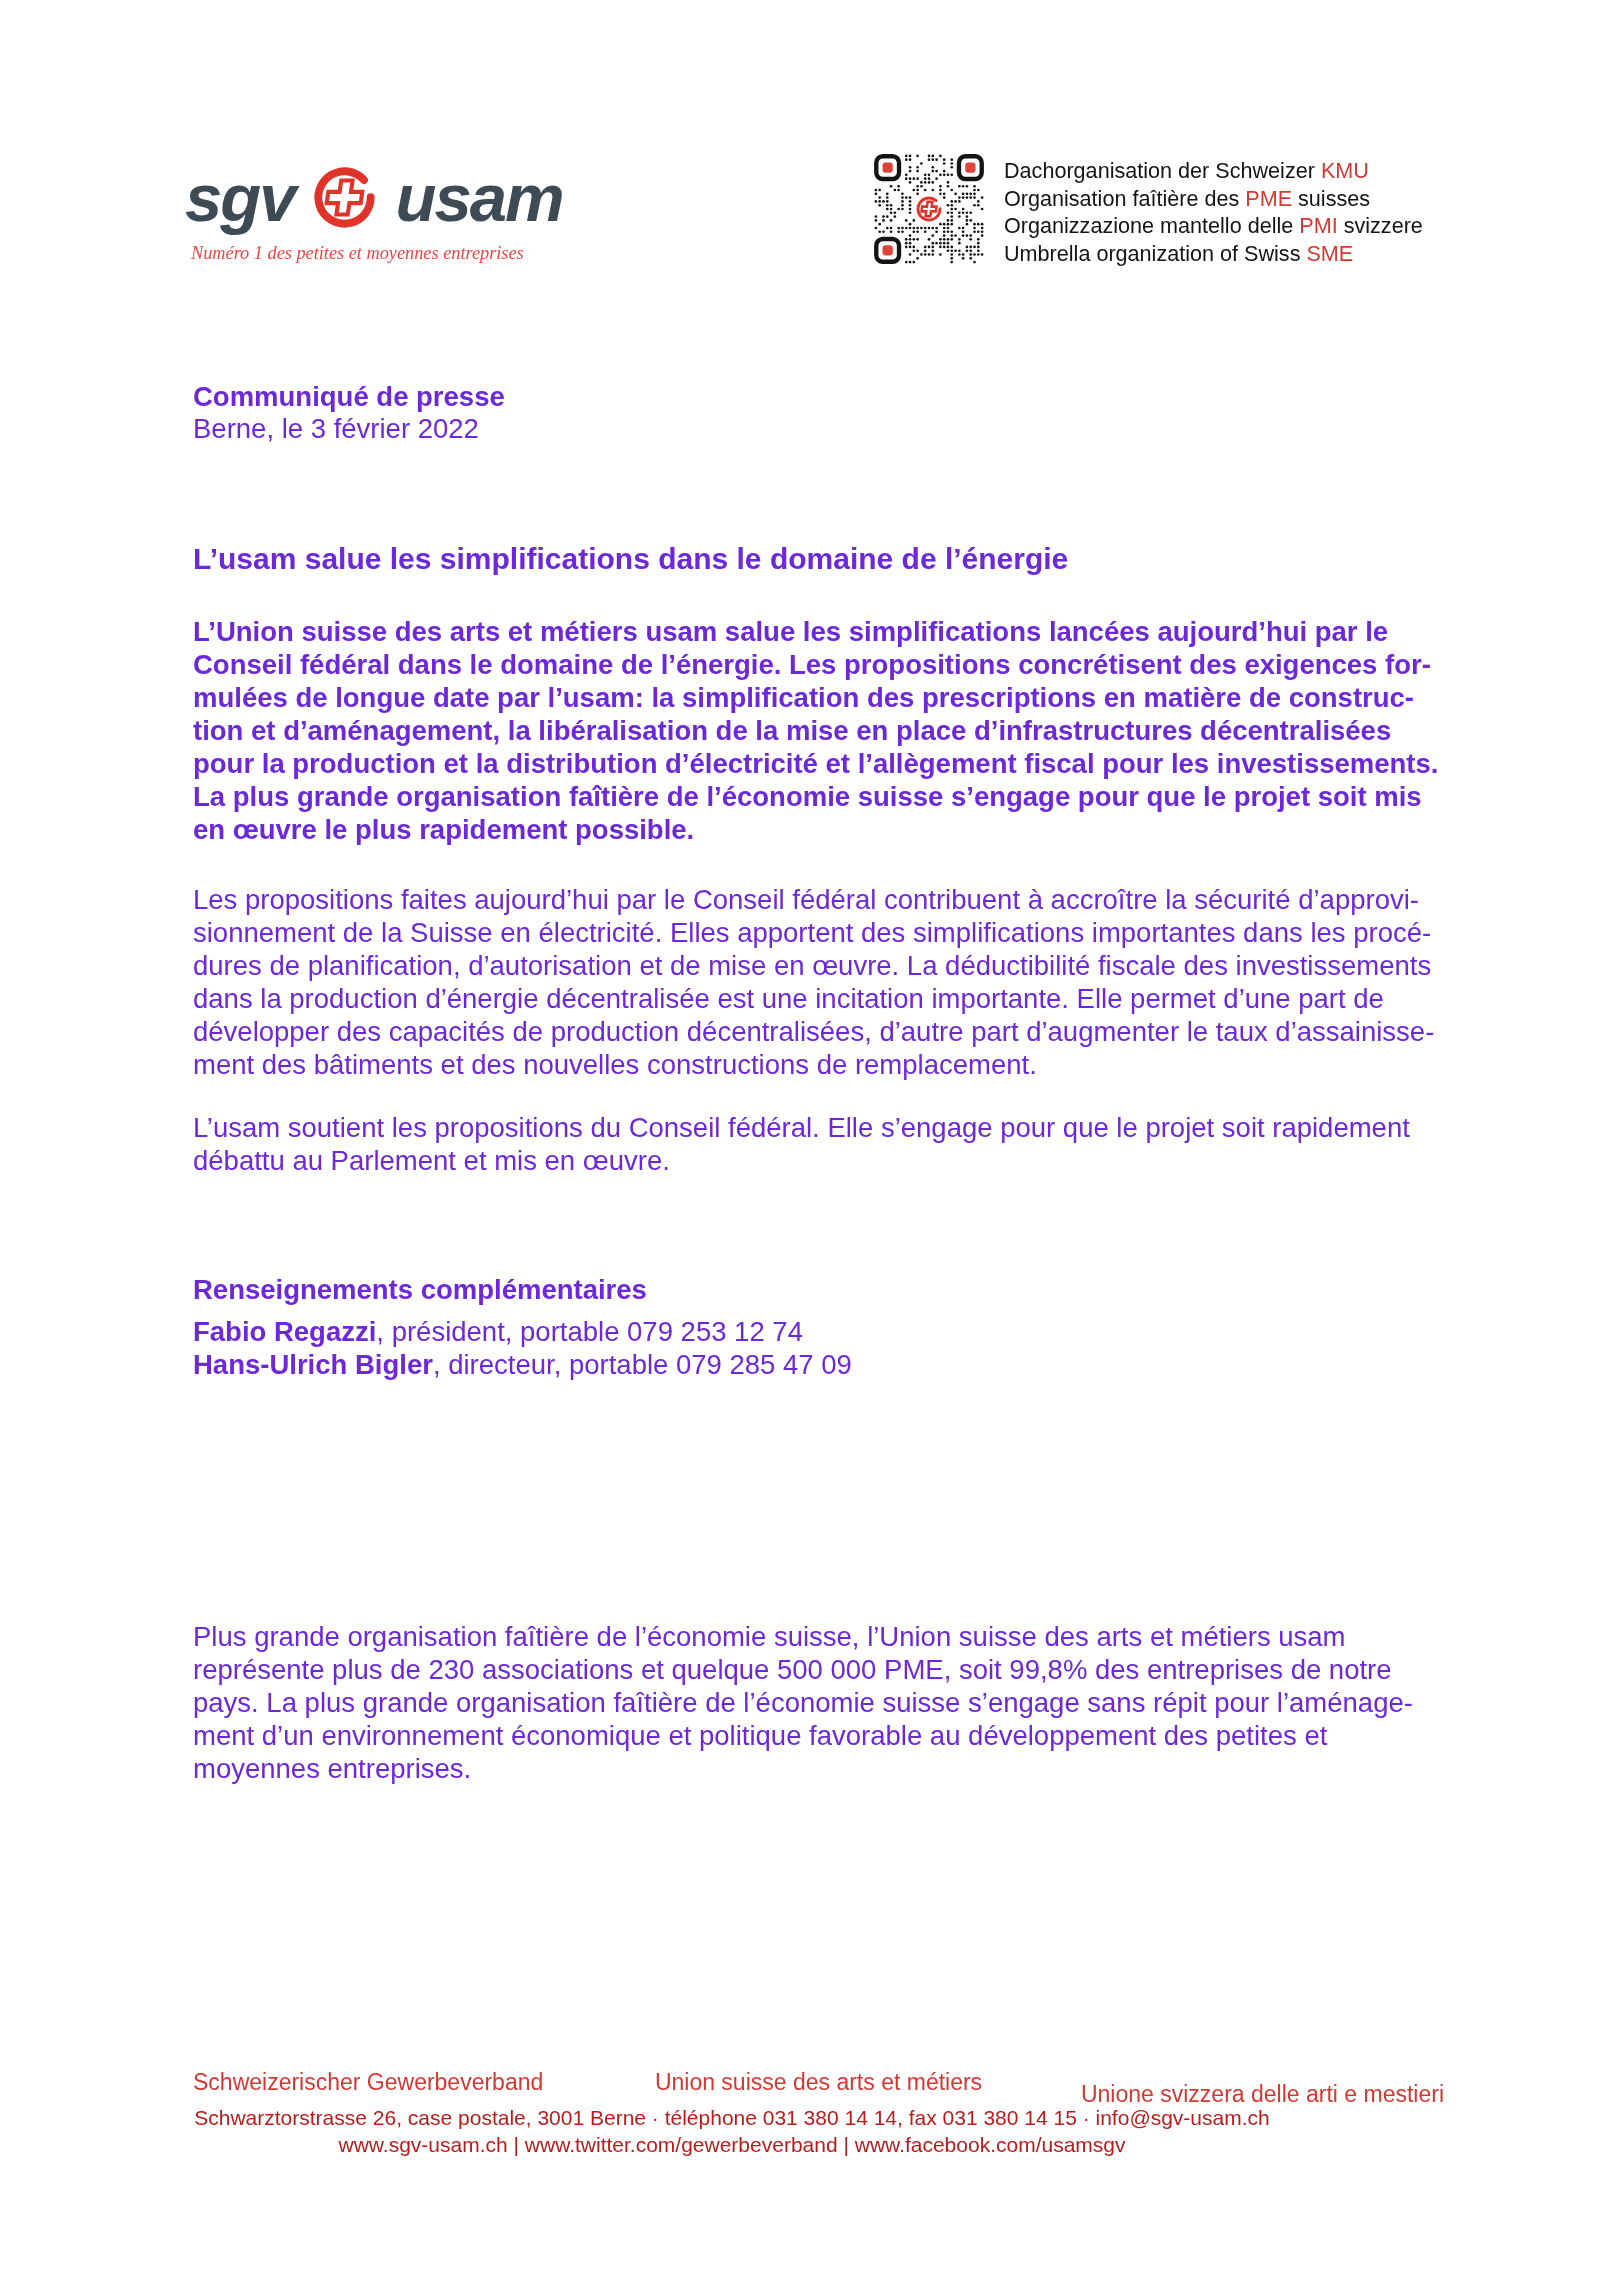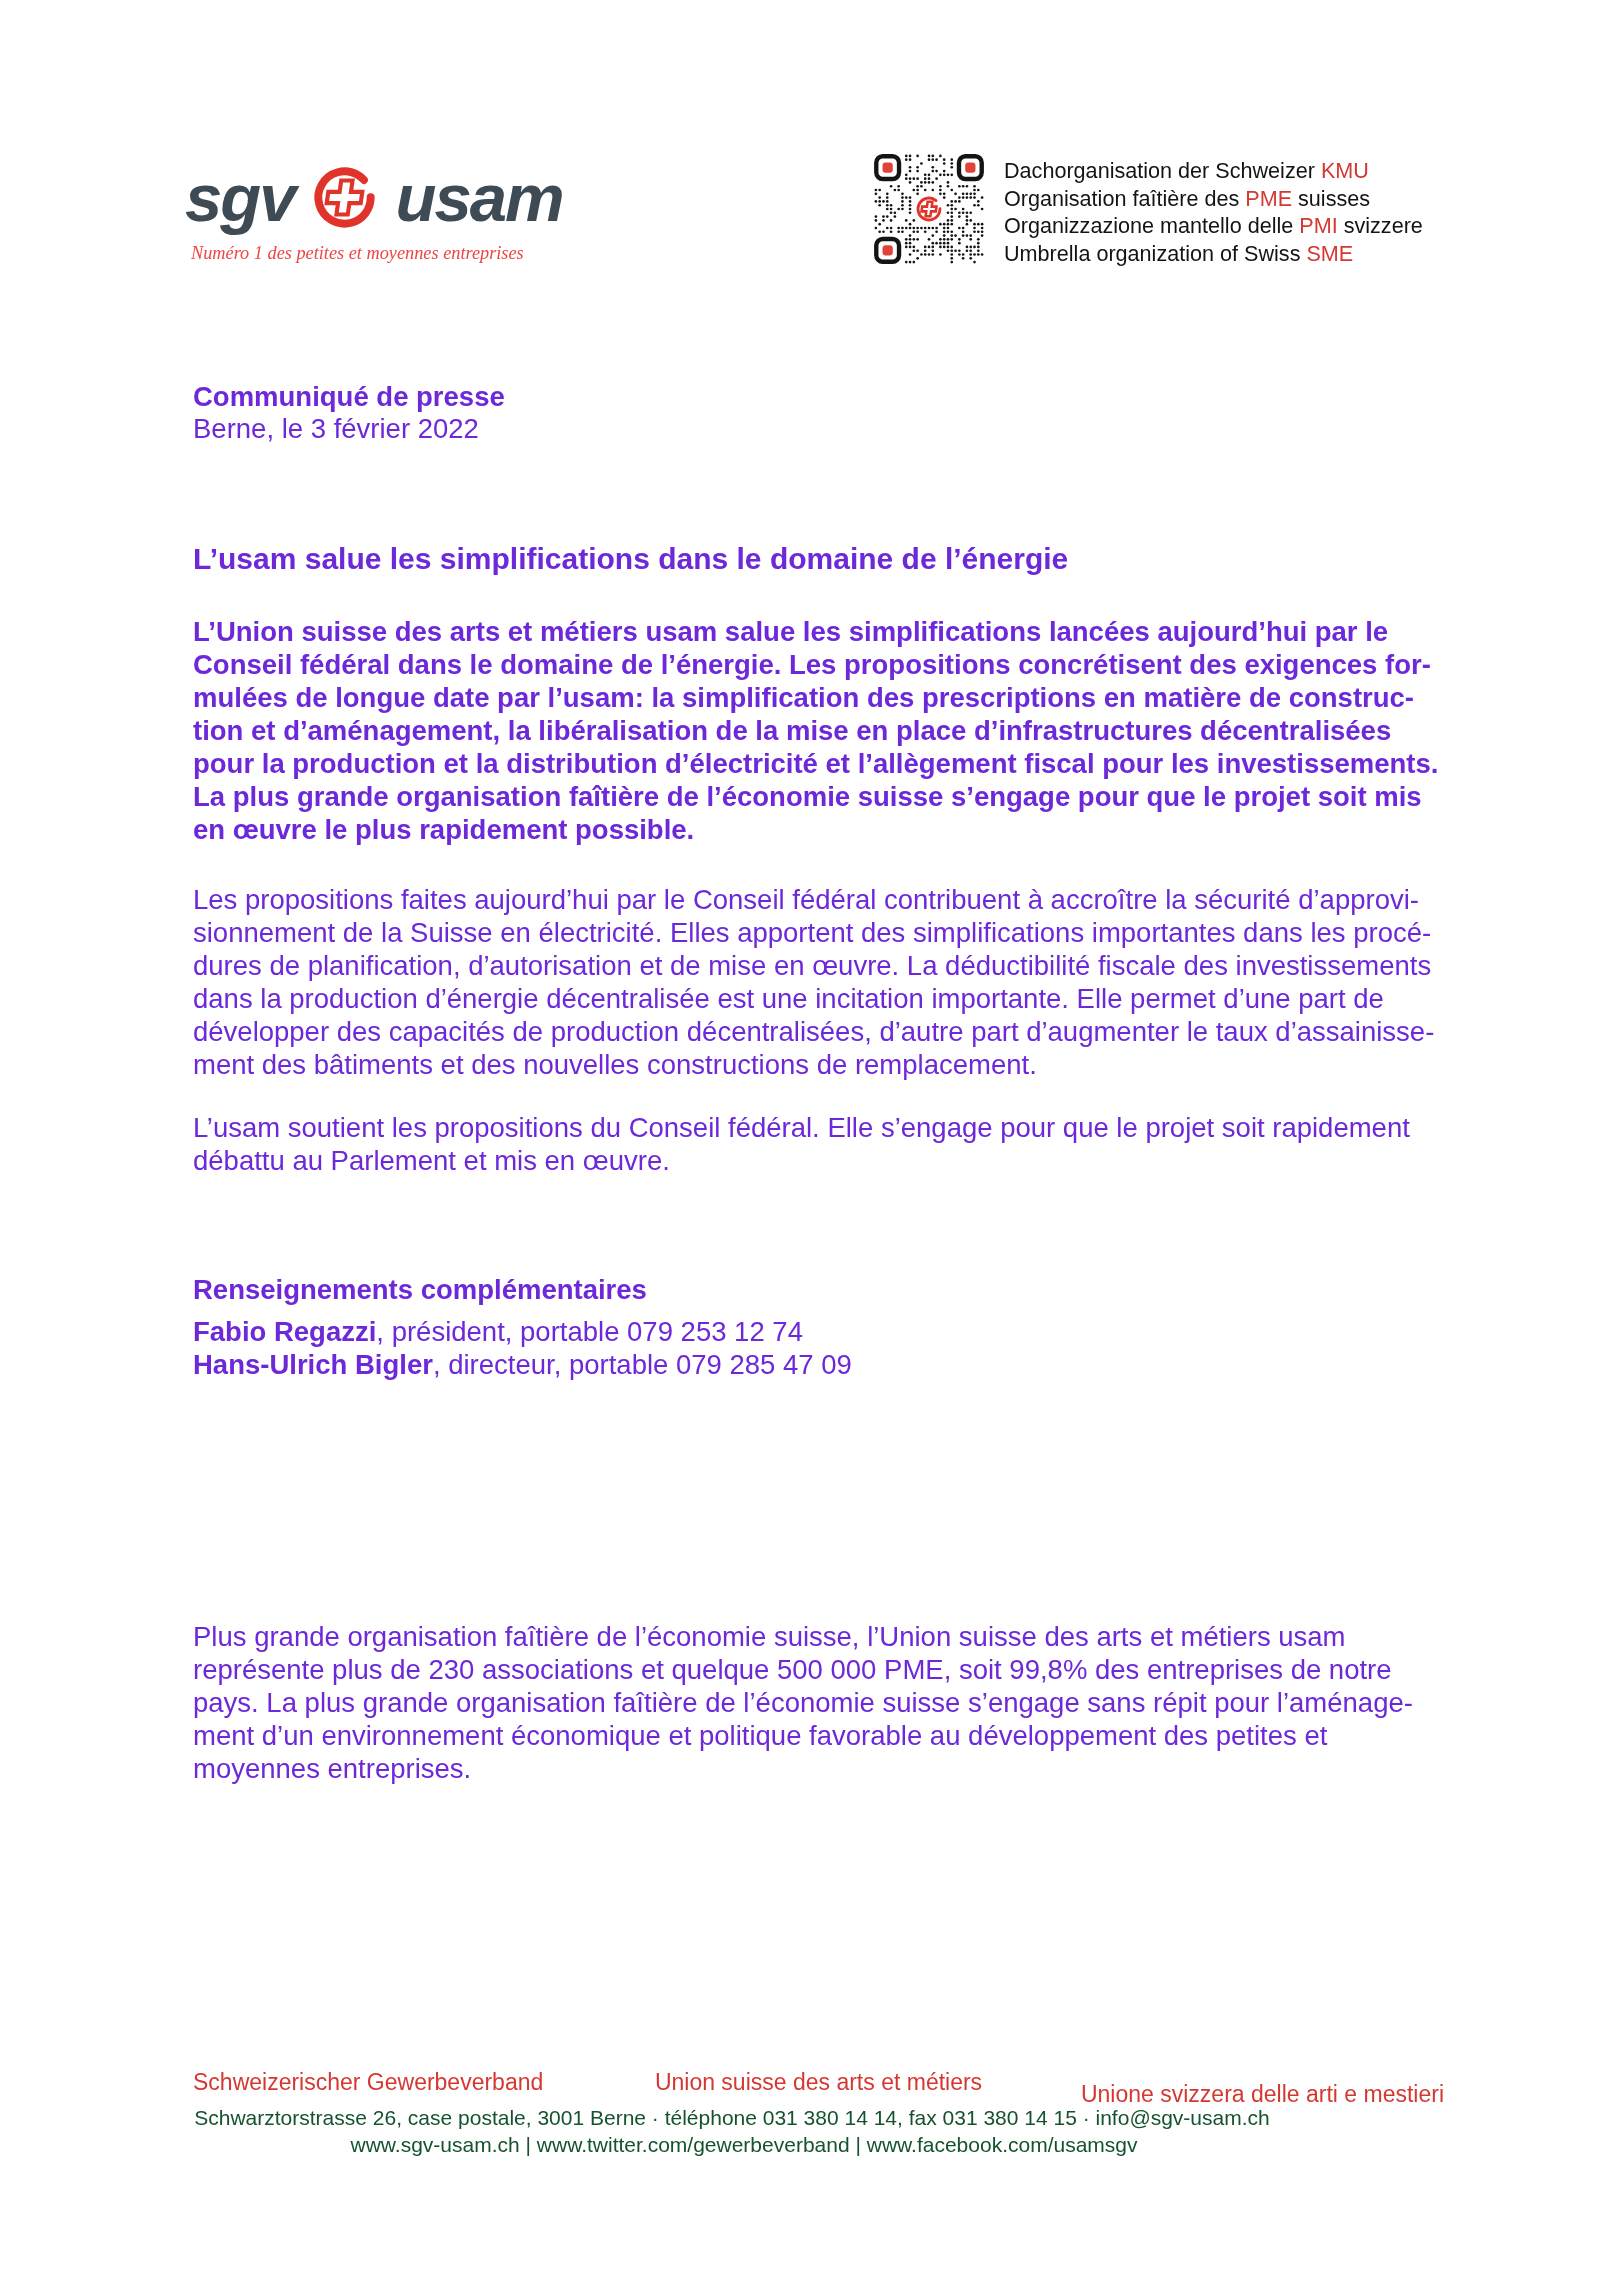--- a/index.html
+++ b/index.html
@@ -31,23 +31,23 @@
   .contact-row-1{top:1315px;}
   .contact-row-2{top:1348px;}
   .contact-name{font-weight:700;}
   .boiler{top:1620px;}
   
   .footer-red{position:absolute;left:193px;top:2069px;width:1251px;height:29px;
     font-size:23px;color:var(--red);}
   .footer-red .f-left{position:absolute;left:0;top:0;}
   .footer-red .f-center{position:absolute;left:50%;top:0;transform:translateX(-50%);white-space:nowrap;}
   .footer-red .f-right{position:absolute;right:0;top:12px;}
-  .footer-line{position:absolute;left:0;width:1464px;text-align:center;font-size:21px;color:#14532d;}
+  .footer-line{position:absolute;left:0;width:1464px;text-align:center;font-size:21px;color:#b91c1c;}
   .footer-address{top:2106px;}
-  .footer-web{top:2133px;padding-left:12px;}
+  .footer-web{top:2133px;}
 </style>
 </head>
 <body>
 
 <div class="page">
 
   <div class="logo">
     <span class="logo-word">sgv</span>
     <svg class="logo-sym" width="67" height="67" viewBox="0 0 110 110" aria-hidden="true">
       <circle cx="55" cy="55" r="43" fill="none" stroke="#e0342a" stroke-width="13" pathLength="100" stroke-dasharray="88 12" stroke-dashoffset="-4" stroke-linecap="round" transform="rotate(-15 55 55)"></circle>

